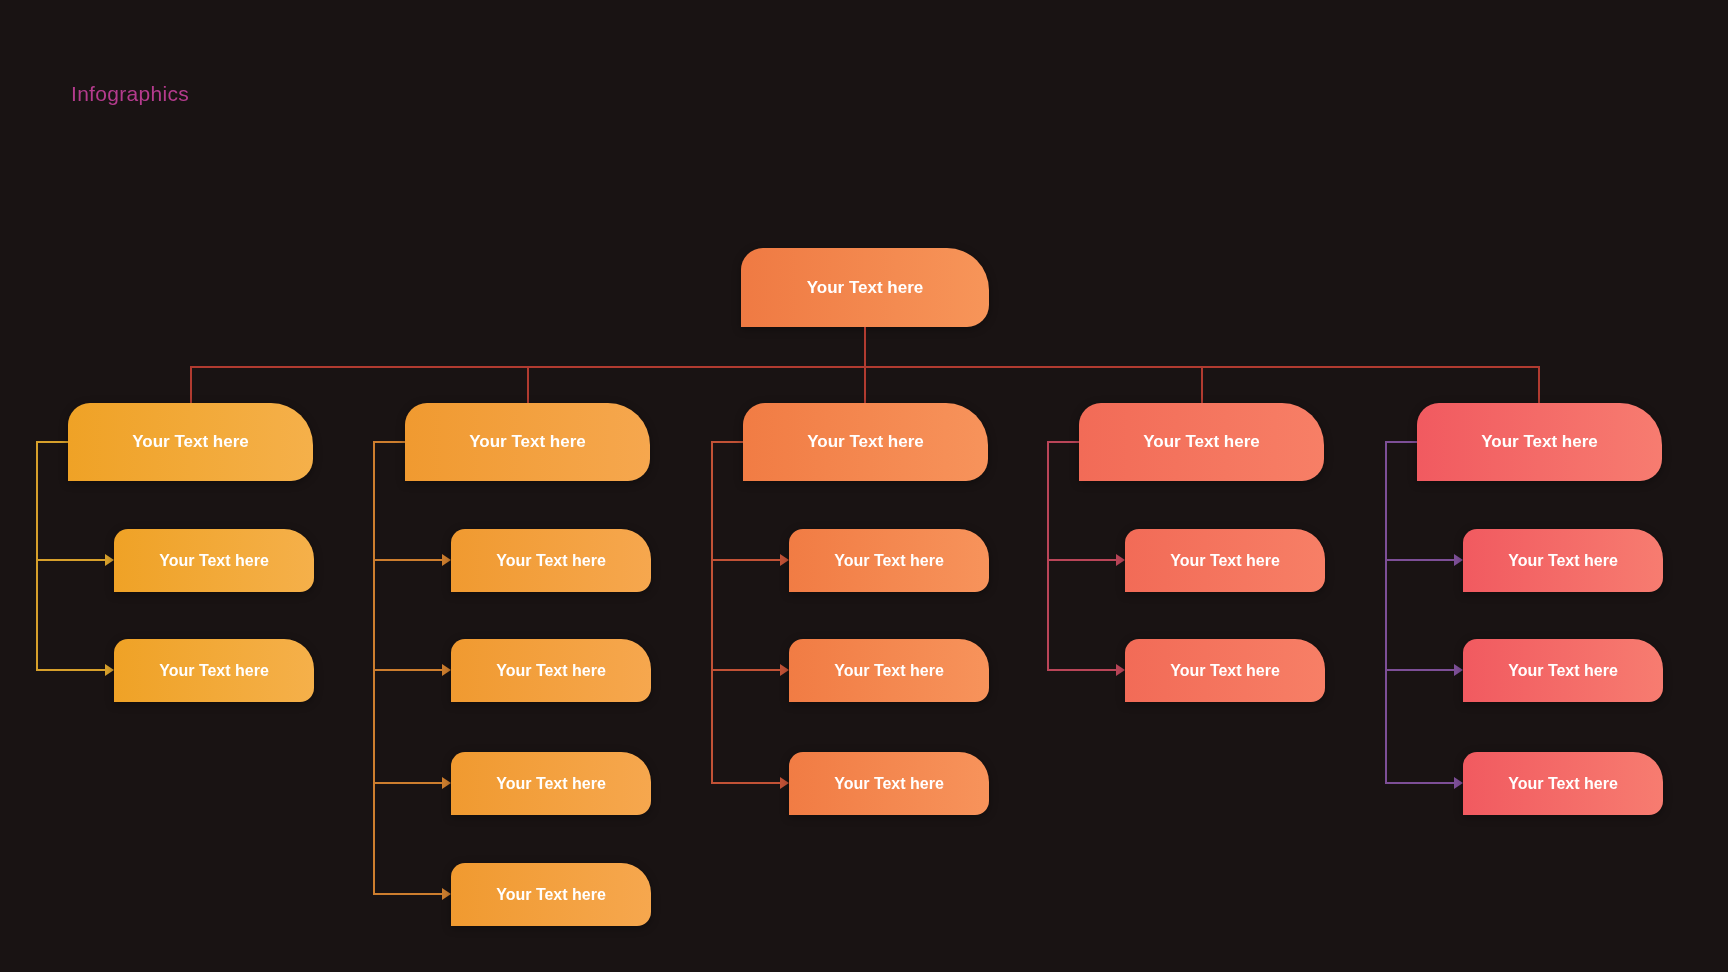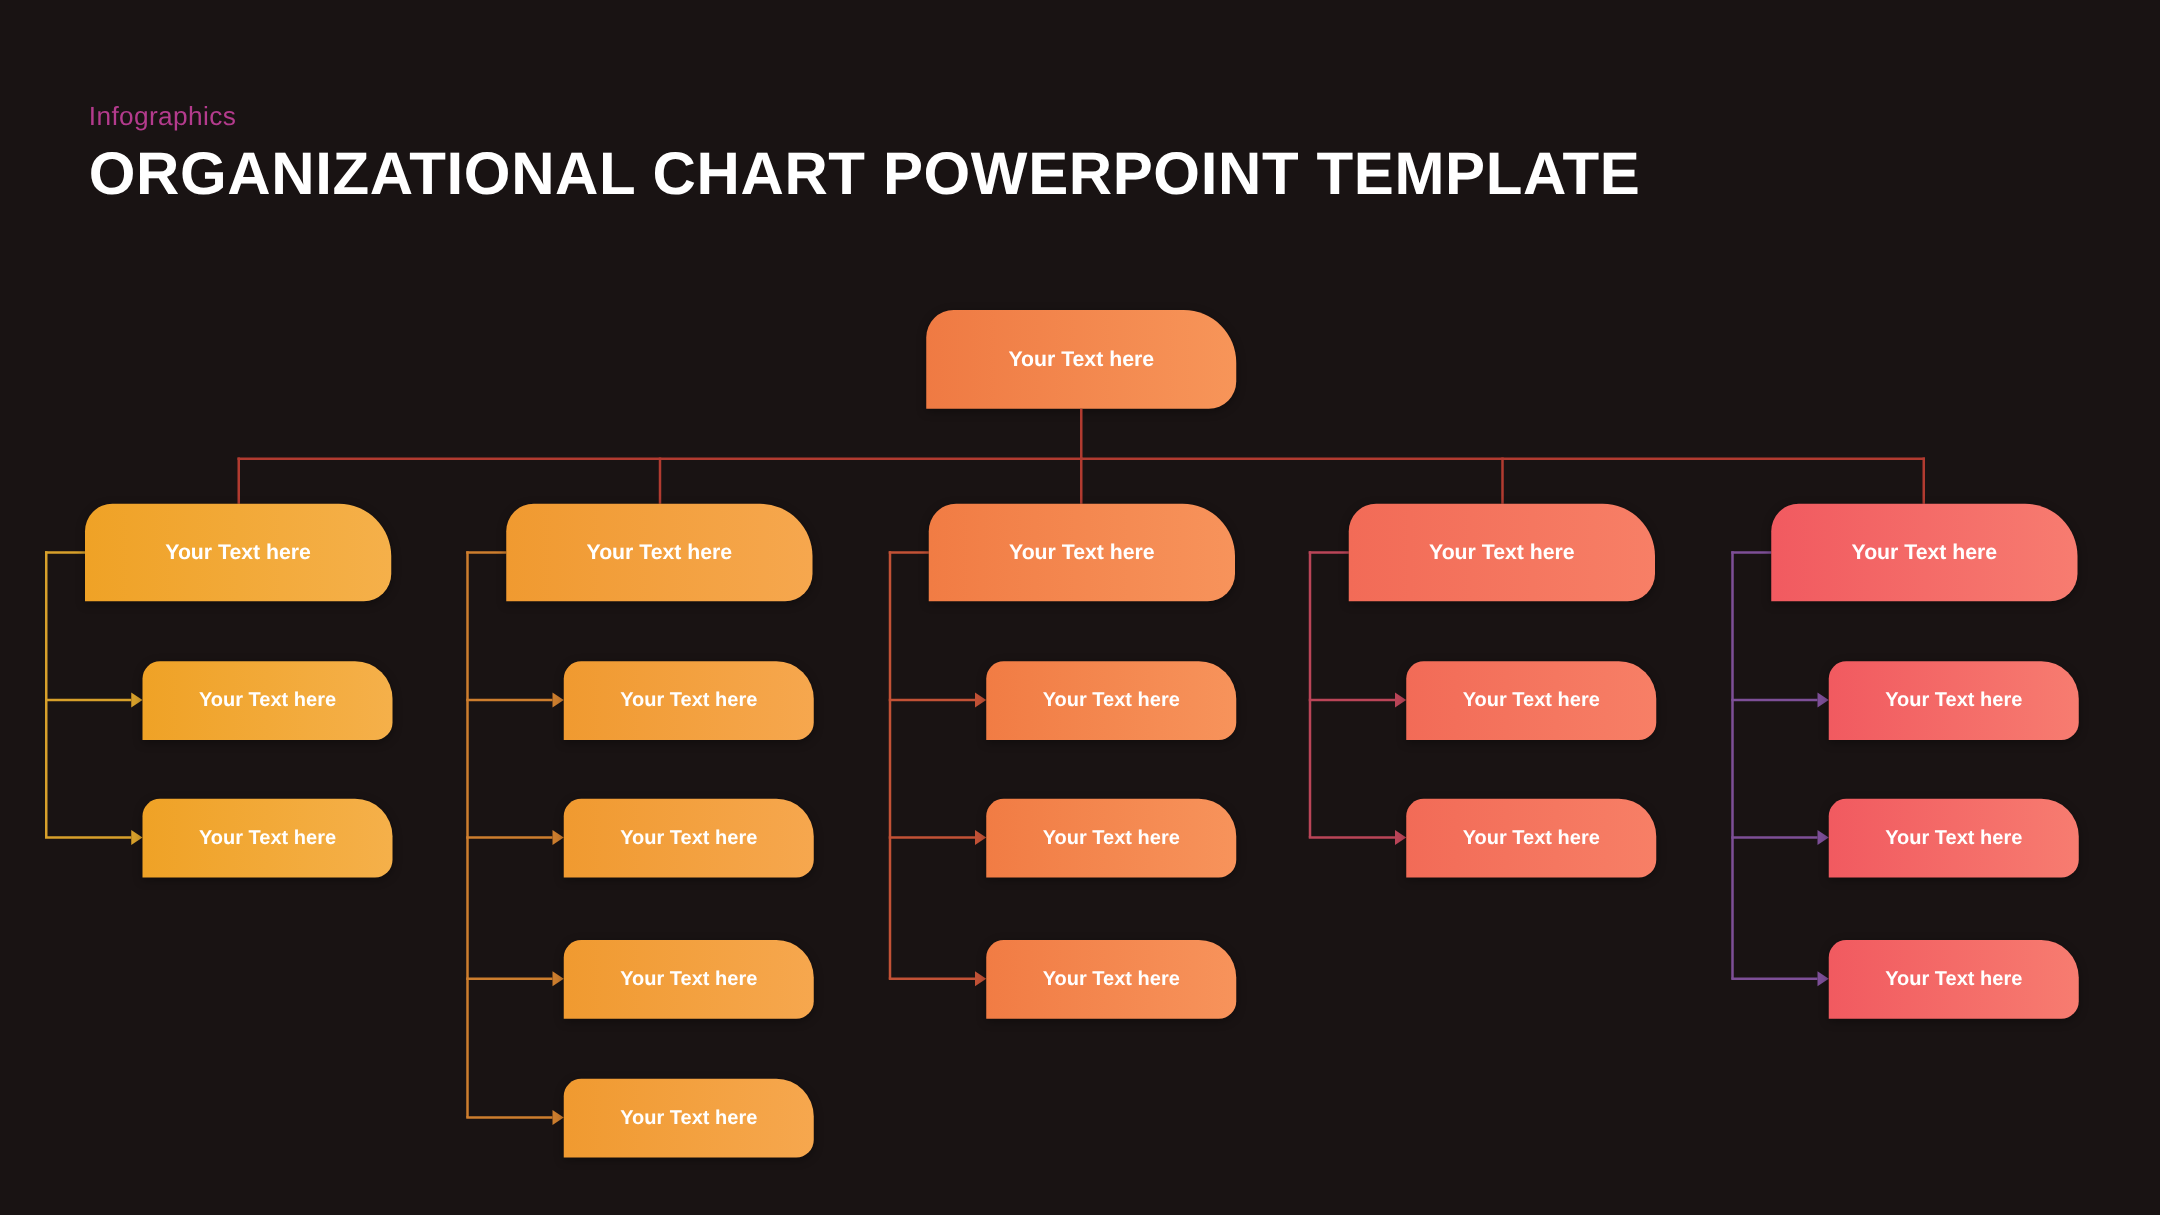--- a/index.html
+++ b/index.html
@@ -77,21 +77,20 @@
     border-radius: 14px 30px 14px 0;
   }
   .lbl { white-space: nowrap; }
 </style>
 </head>
 <body>
 
 <div class="slide">
 
   <div class="eyebrow">Infographics</div>
-  <h1 class="title">ORGANIZATIONAL CHART POWERPOINT TEMPLATE</h1>
 
   <div class="chart" style="--top: #b13b30;">
 
     <div class="node root" style="left: 741px; top: 248px; --a: #ef7a43; --b: #f79559;">
       <span class="lbl">Your Text here</span>
     </div>
 
     <div class="line topline" style="left:864px;top:327px;width:2px;height:41px;"></div>
     <div class="line topline" style="left:190px;top:366px;width:1350px;height:2px;"></div>
     <div class="line topline" style="left:190px;top:366px;width:2px;height:37px;"></div>

